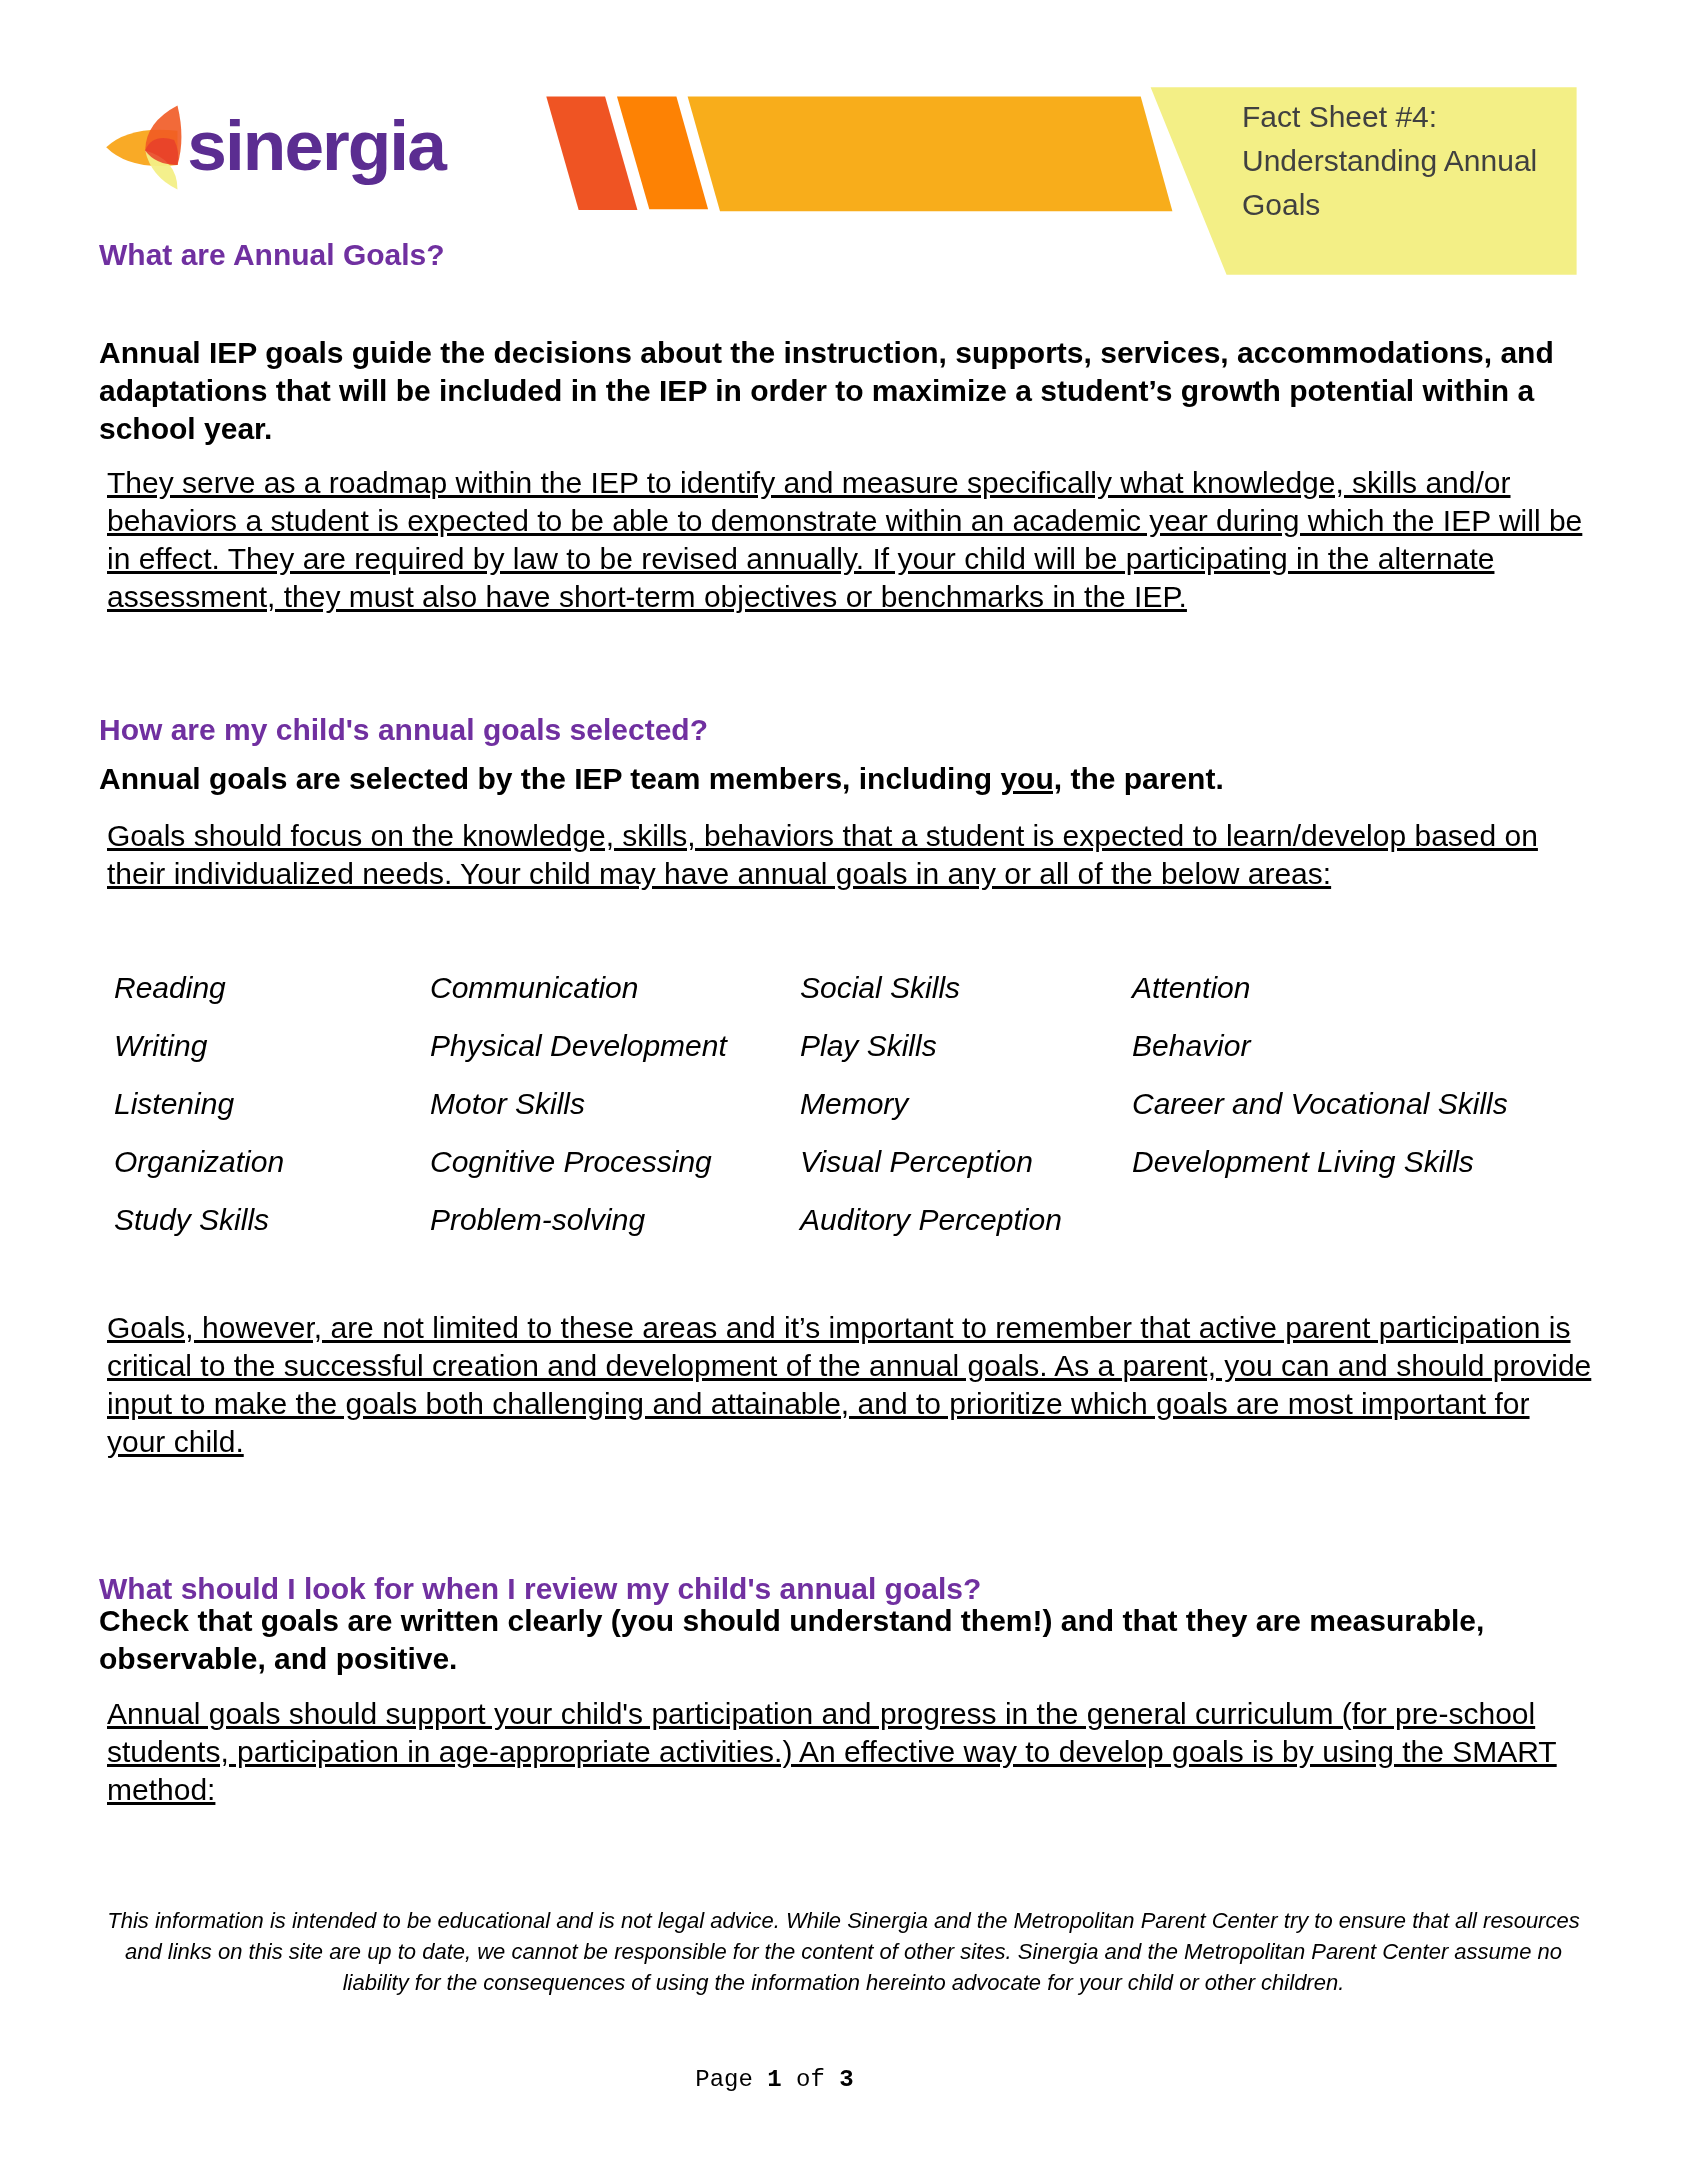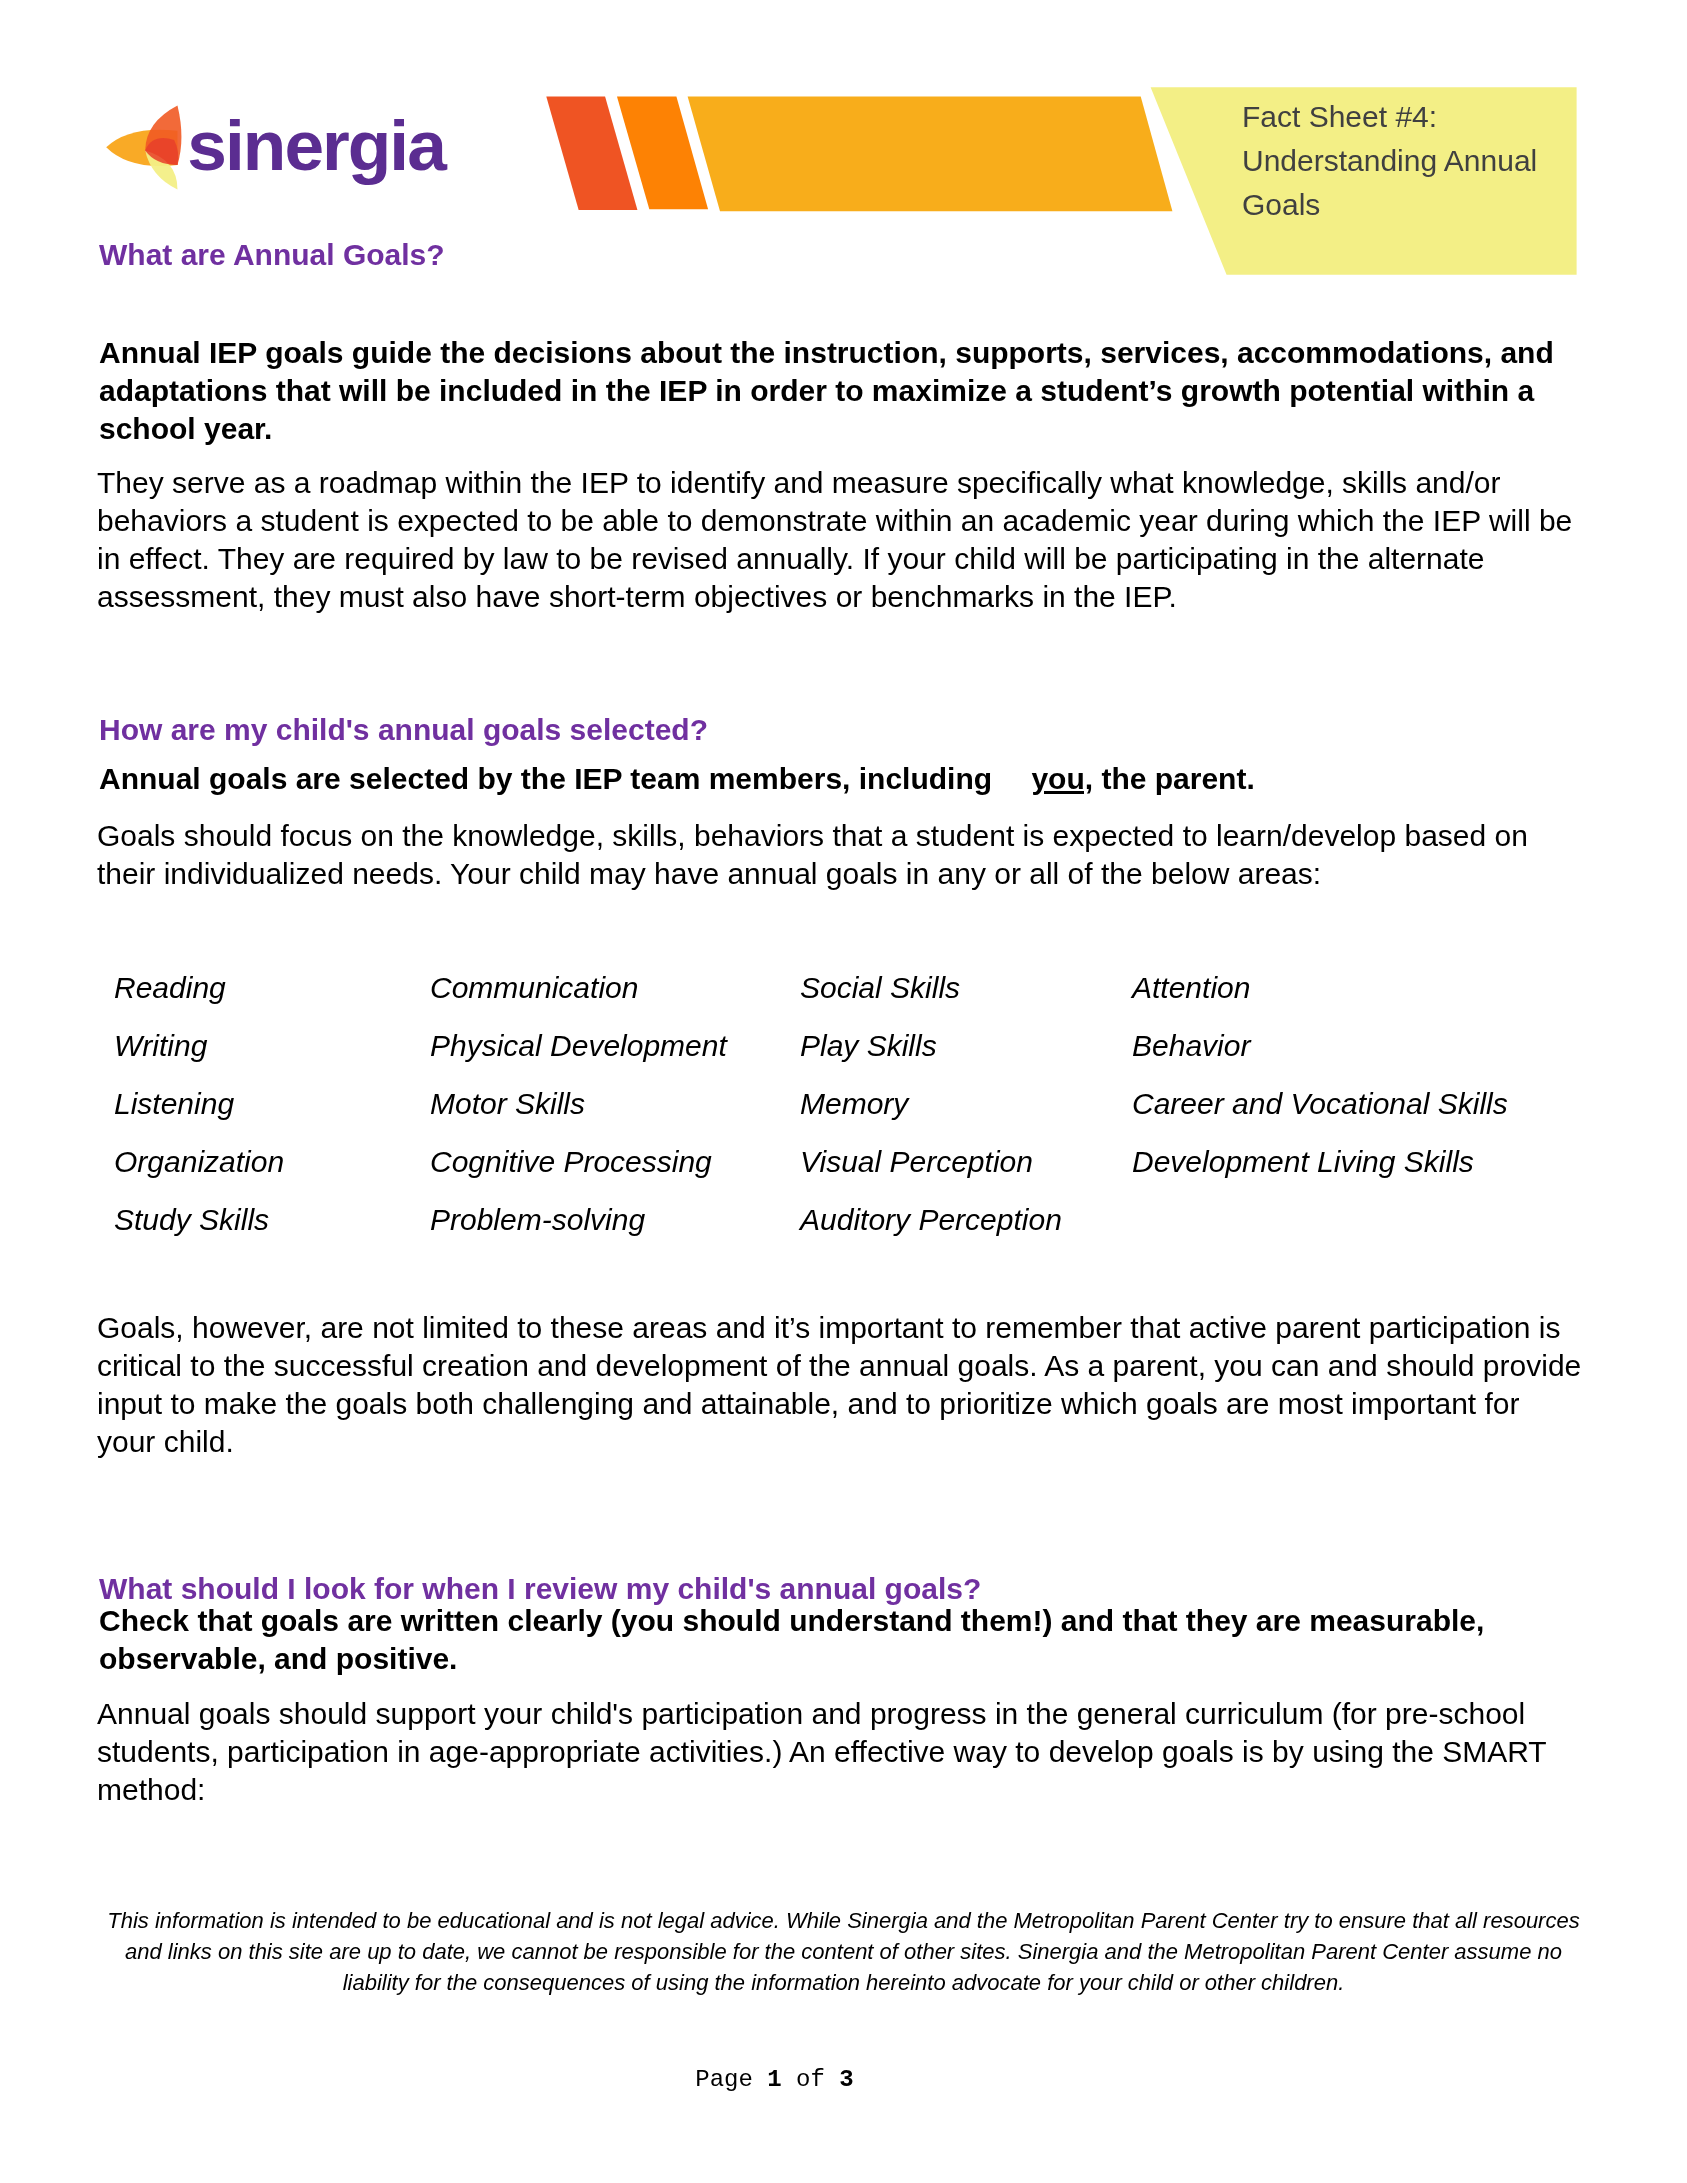--- a/index.html
+++ b/index.html
@@ -6,28 +6,28 @@
     body { width: 1687px; height: 2183px; position: relative; overflow: hidden;
            font-family: "DejaVu Sans", "Liberation Sans", sans-serif; color: #000; }
     .logo-svg { position: absolute; left: 99px; top: 99px; }
     .banner-svg { position: absolute; left: 0; top: 0; }
     .fact-title { position: absolute; left: 1242px; top: 95px; width: 331px;
                   font-family: Liberation Sans, sans-serif; font-size: 30px; line-height: 44px; color: #404040; }
     .h-purple { position: absolute; left: 99px; font-family: "Liberation Sans", sans-serif;
                 font-weight: bold; font-size: 30px; color: #7030a0; white-space: nowrap; margin-top: 20px; }
     .p-bold { position: absolute; left: 99px; width: 1489px; font-family: "Liberation Sans", sans-serif;
               font-weight: bold; font-size: 30px; line-height: 38px; color: #000; }
-    .p-body { position: absolute; left: 97px; width: 1489px; font-family: "Liberation Sans", sans-serif;
-              font-size: 30px; line-height: 38px; color: #000; }
+    .p-body { position: absolute; left: 107px; width: 1489px; font-family: "Liberation Sans", sans-serif;
+              font-size: 30px; line-height: 38px; color: #000; text-decoration: underline; }
     .area-grid { position: absolute; left: 114px; top: 969px; width: 1456px; }
     .area-row { position: relative; height: 58px; }
     .area-cell { position: absolute; top: 0; font-family: "Liberation Sans", sans-serif; font-size: 30px;
                  line-height: 38px; white-space: nowrap; font-style: italic; }
     .c0 { left: 0; } .c1 { left: 316px; } .c2 { left: 686px; } .c3 { left: 1018px; }
-    .u { text-decoration: underline; margin-left: 31px; }
+    .u { text-decoration: underline; }
     .disclaimer { position: absolute; left: 99px; top: 1905px; width: 1489px; text-align: center;
                   font-family: "Liberation Sans", sans-serif; font-style: italic; font-size: 22px; line-height: 31px; color: #000; }
     .page-num { position: absolute; left: 0; top: 2036px; width: 1549px; text-align: center;
                 font-family: Liberation Mono, monospace; font-size: 24px; line-height: 40px; margin-top: 24px; }
     .page-num b { font-weight: bold; }
   </style>
 </head>
 <body>
 
 <svg class="logo-svg" width="384" height="99" viewBox="0 0 580 150">

